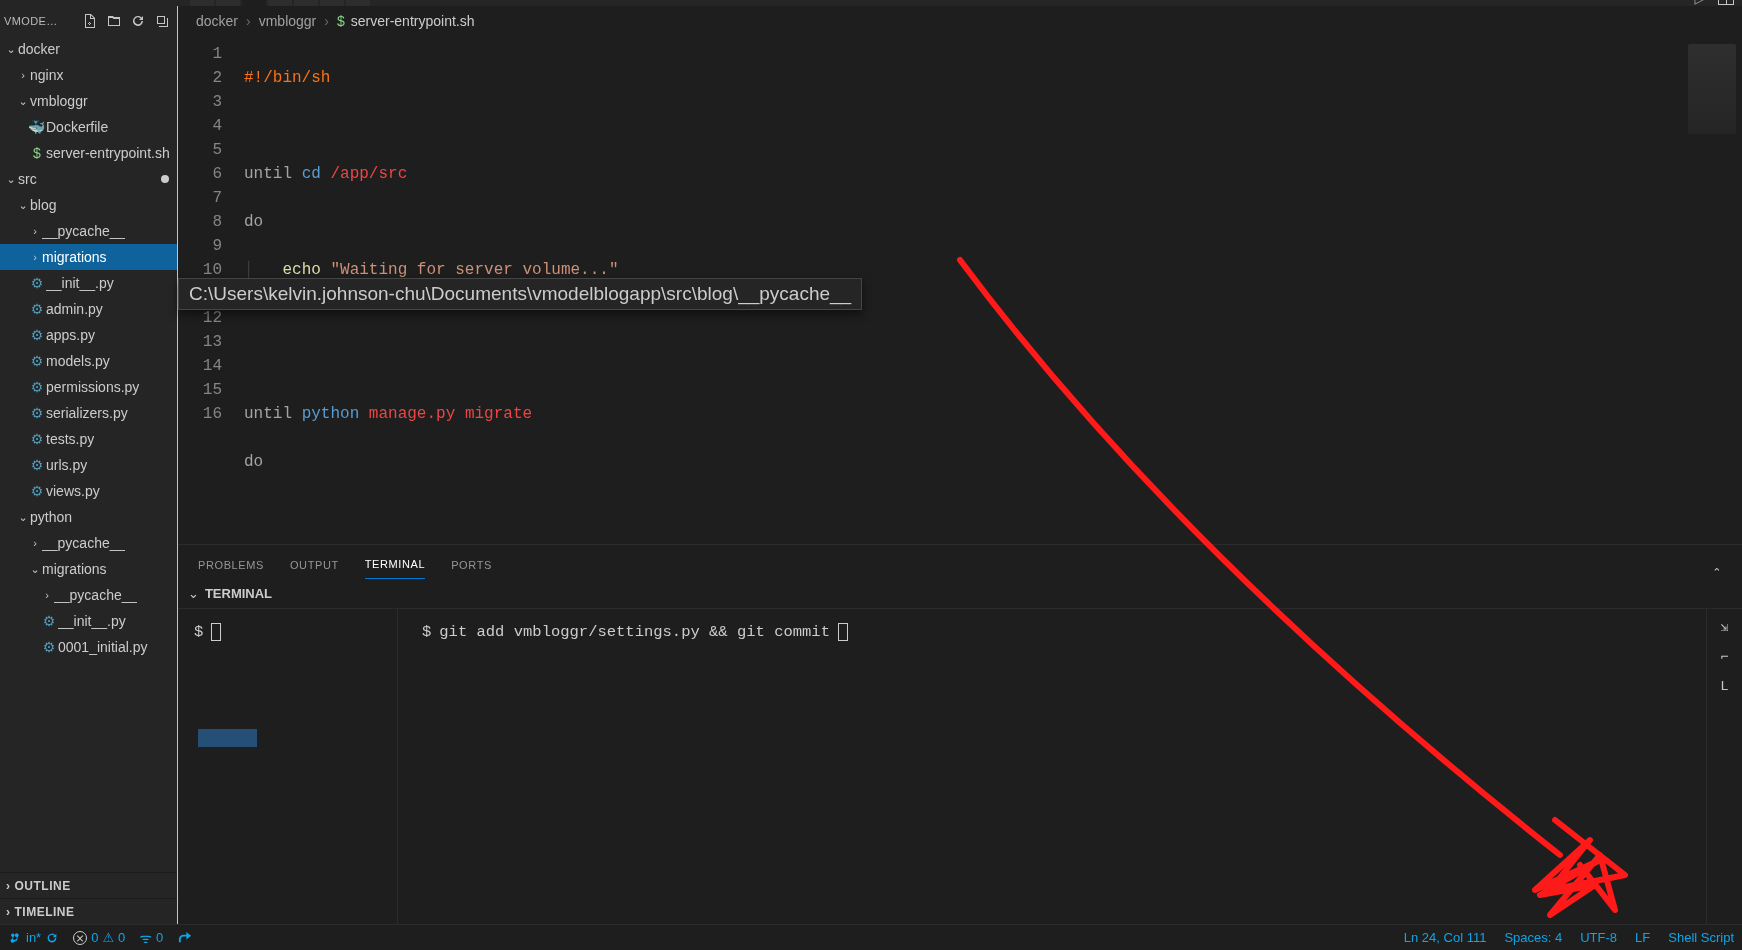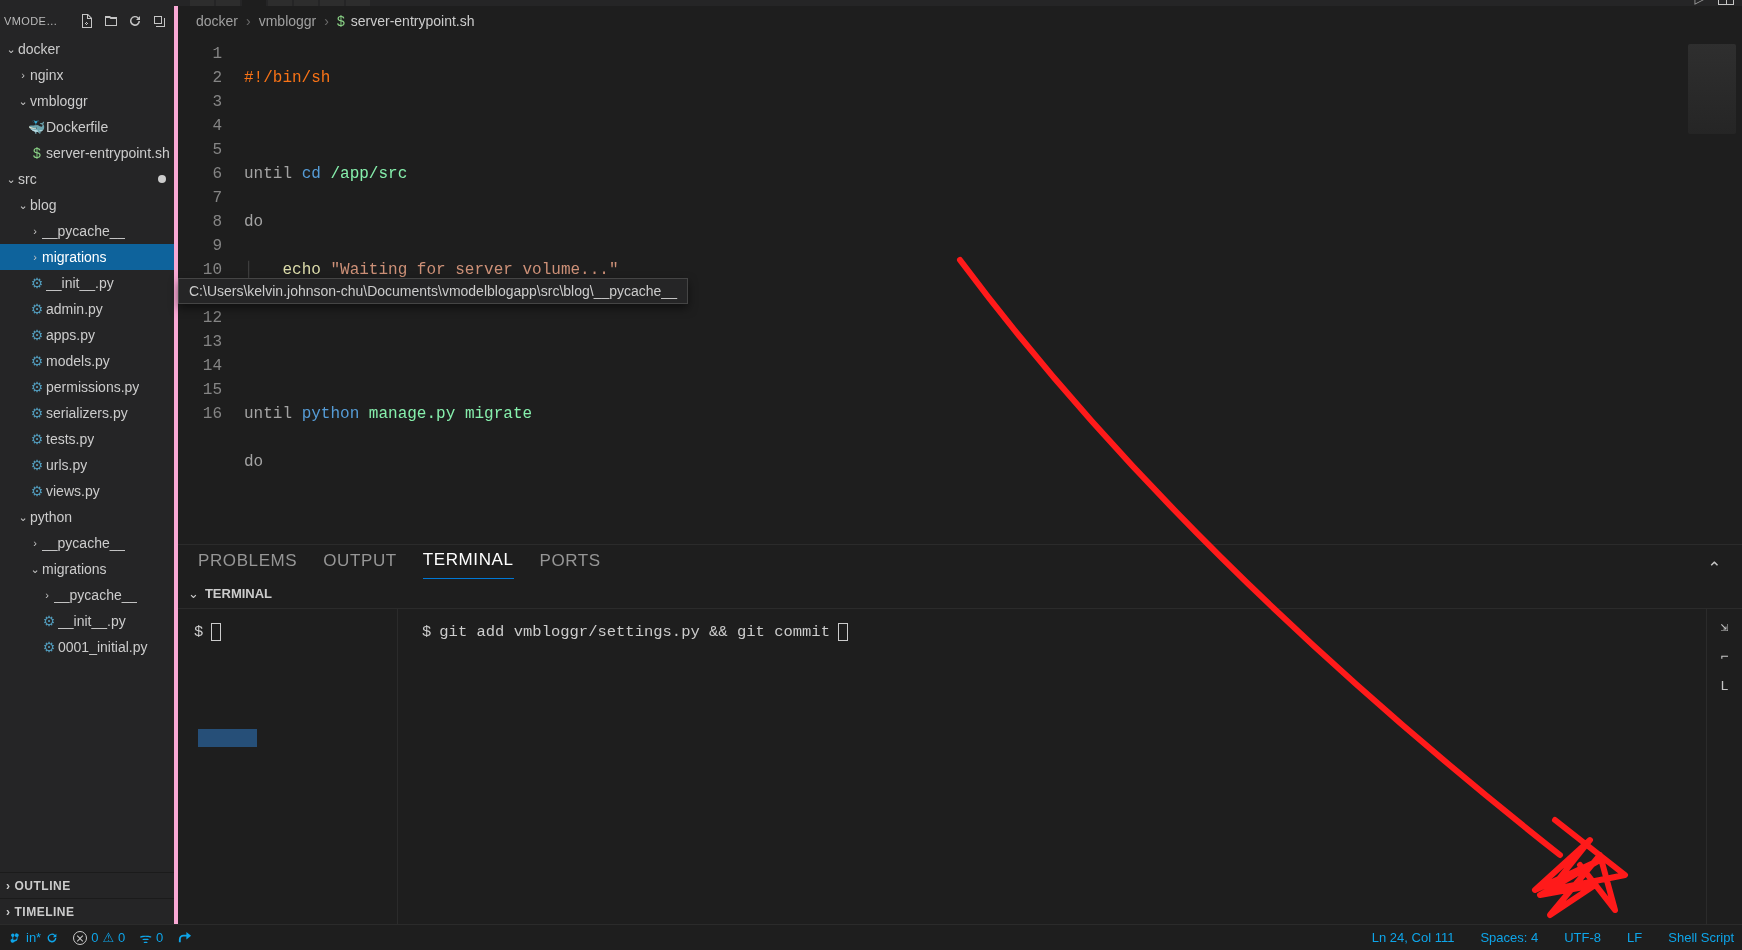--- a/index.html
+++ b/index.html
@@ -31,21 +31,21 @@
   }
   .tab.active { background:#1e1e1e; color:#ffffff; }
   .tabstrip-right { margin-left:auto; display:flex; gap:10px; padding-right:8px; color:#a0a0a0;}
   .ic { width:16px; height:16px; display:inline-flex; align-items:center; justify-content:center; }
 
   
   .mainrow { flex:1; display:flex; min-height:0; }
   
   .sidebar {
     width:178px; background:#252526; display:flex; flex-direction:column;
-    border-right:4px solid #f9a8d4;
+    border-right:1px solid #f9a8d4;
     position:relative;
   }
   .sidebar-header {
     height:30px; display:flex; align-items:center; padding:0 6px 0 4px;
     color:#bbbbbb; font-size:11px; letter-spacing:0.4px;
   }
   .sidebar-header .title { flex:1; text-overflow:ellipsis; overflow:hidden; white-space:nowrap; }
   .sidebar-header .actions { display:flex; gap:6px; }
   .sidebar-header .actions .icbtn { width:18px;height:18px;display:flex;align-items:center;justify-content:center;color:#c5c5c5;cursor:pointer;}
   .tree { flex:1; overflow:hidden; }
@@ -85,48 +85,48 @@
   }
   .code {
     flex:1; padding:6px 0 6px 8px; line-height:24px; white-space:pre; color:#d4d4d4;
     overflow:hidden;
   }
   .tok-cmt { color:#f97316; }
   .tok-kw  { color:#a3a3a3; }
   .tok-fn  { color:#569cd6; }
   .tok-cmd { color:#dcdcaa; }
   .tok-str { color:#ce9178; }
-  .tok-name { color:#86efac; }
+  .tok-name { color:#ef4444; }
   .indent-guide { color:#404040; }
   .minimap {
     width:62px; background:#1e1e1e; border-left:1px solid #1e1e1e;
     position:relative;
   }
   .minimap .blob {
     position:absolute; top:8px; right:6px; width:48px; height:90px;
     background:linear-gradient(#3a3a3a,#2a2a2a); opacity:.6; border-radius:2px;
   }
   
   .hover-tooltip {
     position:absolute; left:178px; top:278px;
     background:#252526; border:1px solid #454545;
-    padding:4px 10px; color:#cccccc; font-size:14px;
+    padding:4px 10px; color:#cccccc; font-size:19px;
     box-shadow:0 4px 10px rgba(0,0,0,.5);
     white-space:nowrap; z-index:50;
     font-family:"Segoe UI",Arial,sans-serif;
   }
 
   
   .panel {
     height:380px; background:#1e1e1e; border-top:1px solid #2b2b2b;
     display:flex; flex-direction:column;
   }
   .panel-tabs {
     height:34px; display:flex; align-items:flex-end; gap:26px;
-    padding:0 20px; color:#969696; font-size:17px; letter-spacing:0.6px;
+    padding:0 20px; color:#969696; font-size:11px; letter-spacing:0.6px;
     position:relative;
   }
   .panel-tabs .ptab { padding:8px 0; cursor:pointer; }
   .panel-tabs .ptab.active { color:#ffffff; border-bottom:1px solid #0078d4;}
   .panel-tabs .right { margin-left:auto; display:flex; gap:12px; color:#c5c5c5;}
   .panel-sub {
     height:30px; display:flex; align-items:center; gap:6px; padding:0 10px;
     color:#cccccc; font-size:13px; cursor:pointer; border-bottom:1px solid #2b2b2b;
   }
   .panel-body {
@@ -159,21 +159,21 @@
   }
   .lbox { font-family:"Consolas",monospace; }
 
   
   .statusbar {
     height:26px; background:#1e1e1e; border-top:1px solid #2b2b2b;
     display:flex; align-items:center; font-size:13px; color:#0ea5e9;
     padding:0 8px; gap:14px;
   }
   .statusbar .grp { display:flex; align-items:center; gap:4px; }
-  .statusbar .right { margin-left:auto; display:flex; gap:26px; align-items:center;}
+  .statusbar .right { margin-left:auto; display:flex; gap:18px; align-items:center;}
   .circ { width:14px;height:14px;border:1.2px solid #cccccc;border-radius:50%;position:relative;}
   .circ .x1,.circ .x2{position:absolute;left:2px;right:2px;top:50%;height:1px;background:#cccccc;}
   .circ .x1{transform:rotate(45deg);} .circ .x2{transform:rotate(-45deg);}
   .radio-waves { font-size:14px; }
 
   
   .annotation {
     position:absolute; left:0; top:0; width:100%; height:100%;
     pointer-events:none; z-index:200;
   }

